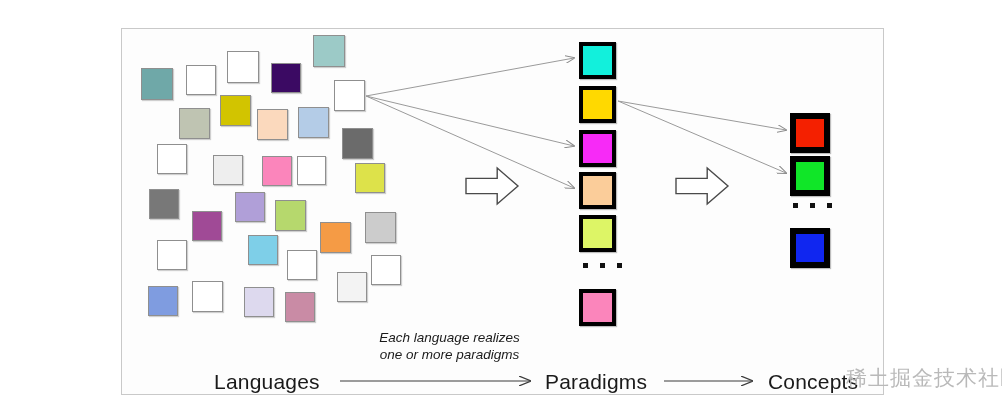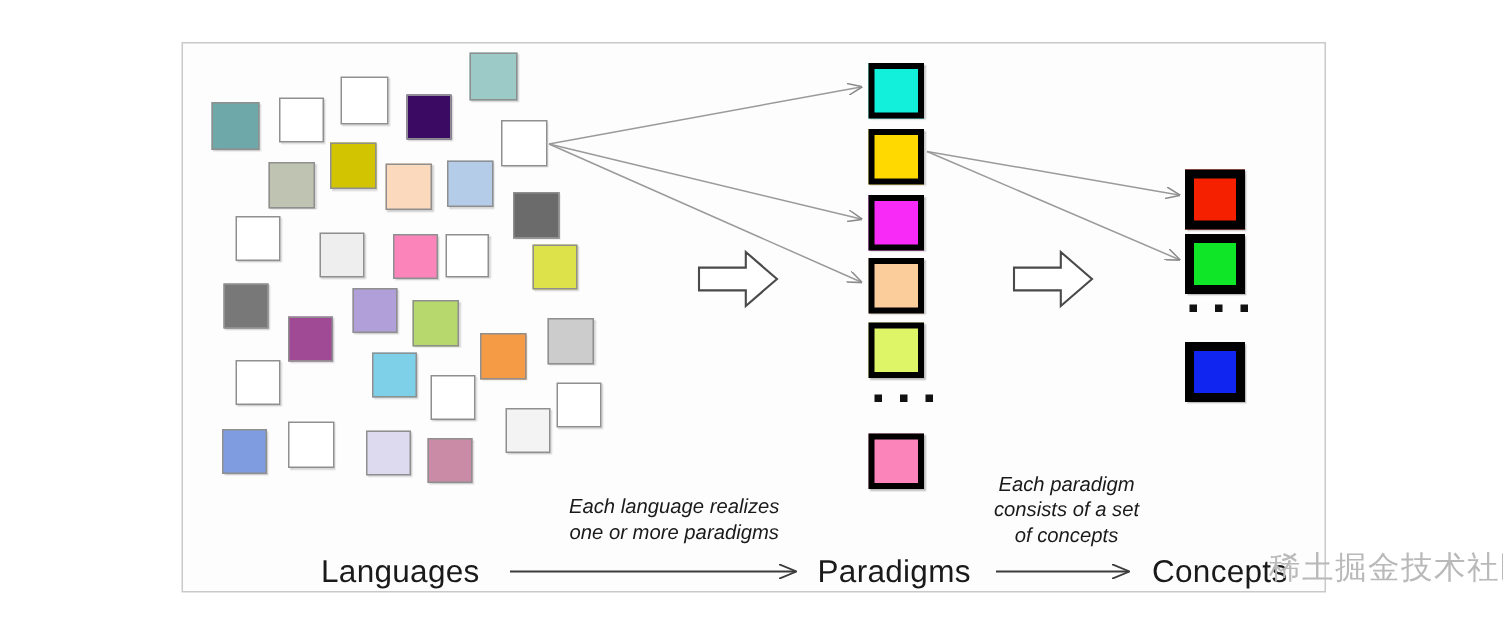--- a/index.html
+++ b/index.html
@@ -187,19 +187,16 @@
         <line x1="664" y1="381" x2="752" y2="381" stroke="#3b3b3b" stroke-width="1.2" marker-end="url(#base-arrow)"></line>
       </g>
   </svg>
 
   <div class="col-label" id="label-languages" style="left: 214px; top: 370px;">Languages</div>
   <div class="col-label" id="label-paradigms" style="left: 545px; top: 370px;">Paradigms</div>
   <div class="col-label" id="label-concepts" style="left: 768px; top: 370px;">Concepts</div>
 
   <div class="note" id="note-0" style="left: 372px; top: 330px; width: 155px;">Each language realizes
 one or more paradigms</div>
-  <div class="note" id="note-1" style="left: 655px; top: 315px; width: 112px;">Each paradigm
-consists of a set
-of concepts</div>
 
   <div id="watermark">稀土掘金技术社区</div>
 
 </div>
 
 </body></html>

